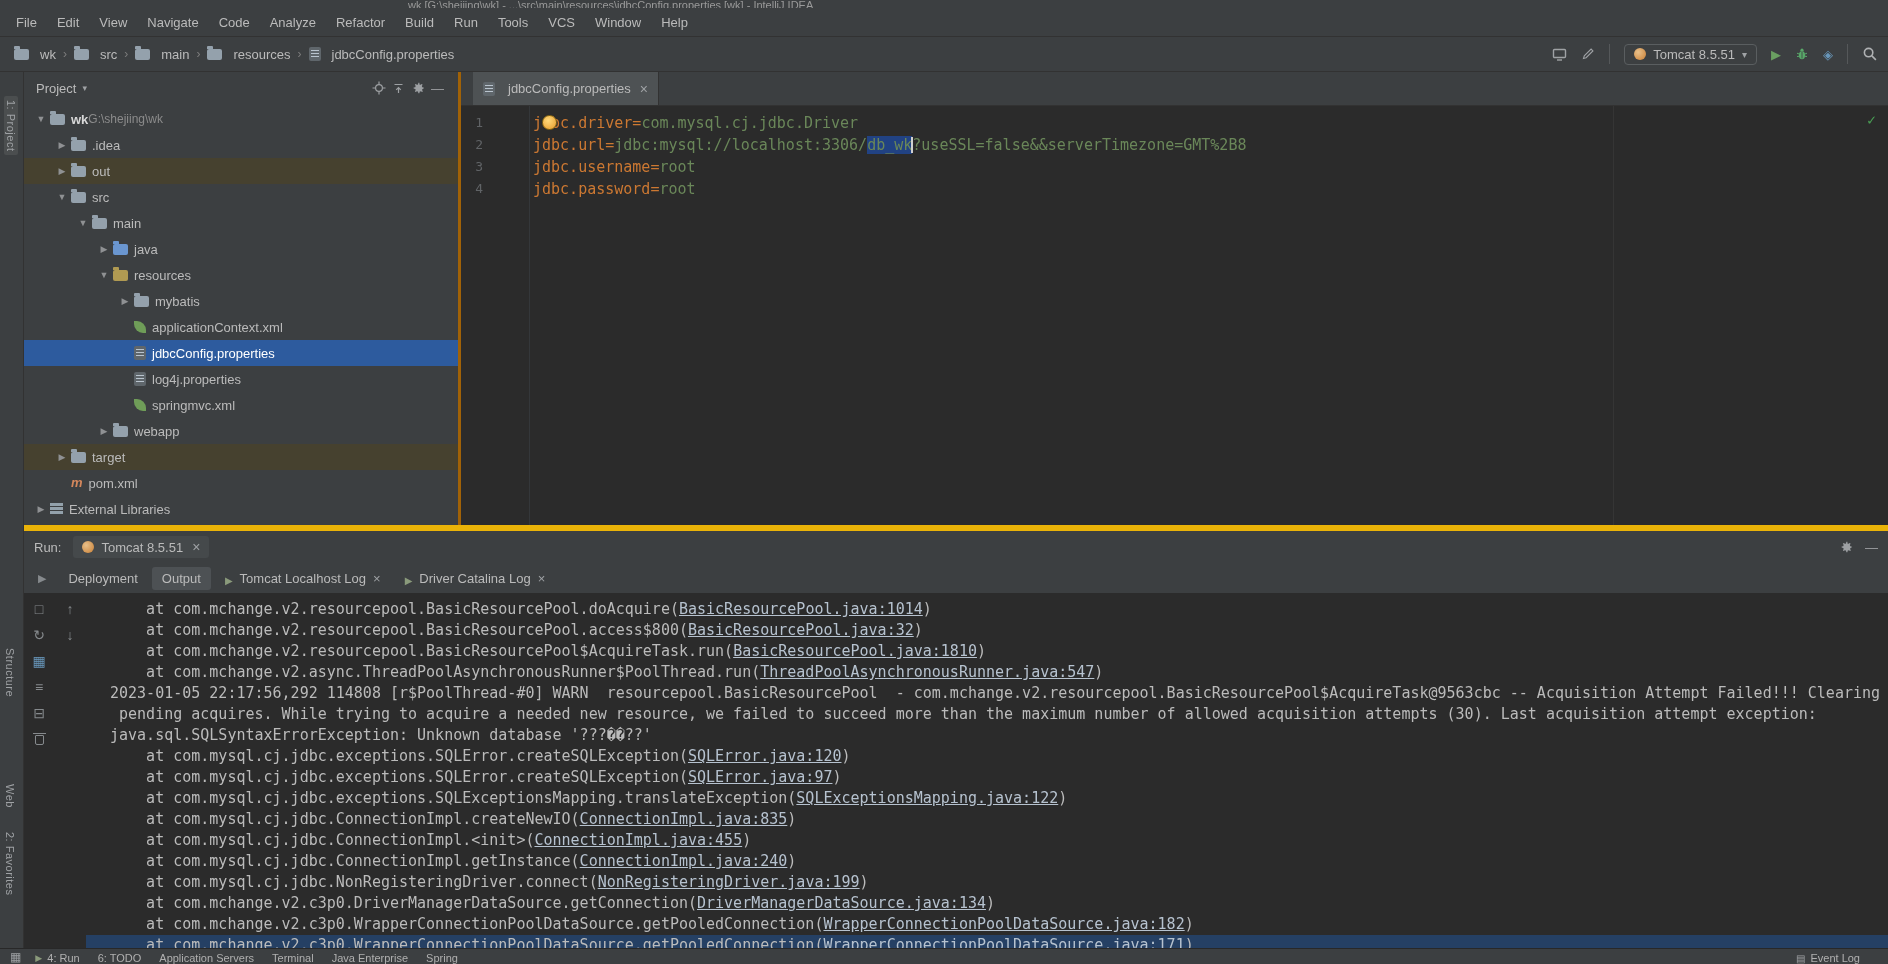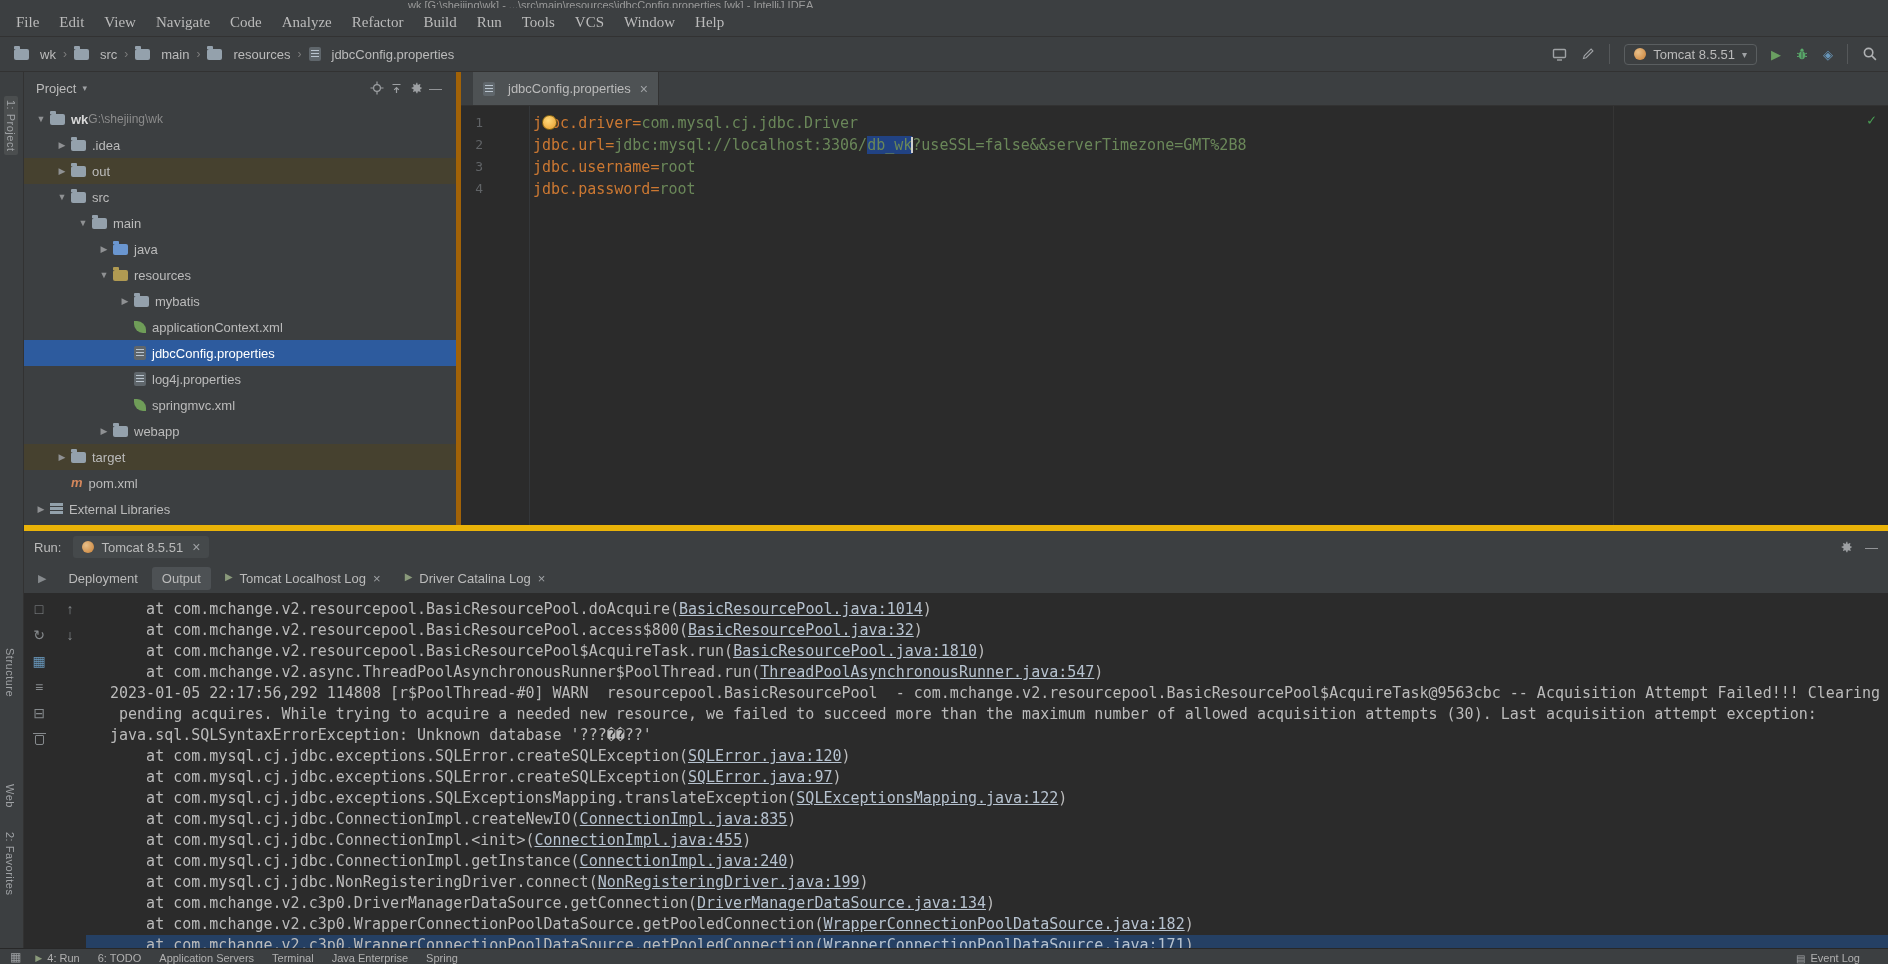--- a/index.html
+++ b/index.html
@@ -7,21 +7,21 @@
     font-family:"Liberation Sans", sans-serif; cursor:default; }
   .ide { width:1888px; height:964px; display:flex; flex-direction:column; }
 
   
   .titlebar { height:8px; background:#3c3f41; position:relative; overflow:hidden; flex:none; }
   .titlebar span { position:absolute; left:408px; bottom:-3px; font-size:11px; color:#9a9a9a; white-space:nowrap; }
 
   
   .menubar { height:29px; background:#3c3f41; display:flex; align-items:center; padding-left:6px;
     border-bottom:1px solid #323232; flex:none; }
-  .menu-item { padding:0 10px; font-size:15px; color:#bbbbbb;font-family:Liberation Serif, serif; }
+  .menu-item { padding:0 10px; font-size:13px; color:#bbbbbb; }
 
   
   .toolbar-row { height:35px; background:#3c3f41; display:flex; align-items:center;
     justify-content:space-between; padding:0 10px; border-bottom:1px solid #323232; flex:none; }
   .breadcrumbs { display:flex; align-items:center; font-size:13px; color:#bbbbbb; }
   .crumb { display:flex; align-items:center; gap:5px; padding:2px 4px; }
   .crumb-sep { color:#7c7c7c; margin:0 3px; font-size:12px; }
   .right-toolbar { display:flex; align-items:center; gap:14px; }
   .tb-sep { width:1px; height:20px; background:#55585a; }
   .run-config-combo { display:flex; align-items:center; gap:7px; border:1px solid #5a5e60;
@@ -55,21 +55,21 @@
     color:#9fa2a5; letter-spacing:.5px; white-space:nowrap; }
   .stripe-label.active { background:rgba(255,255,255,.08); border-radius:2px; padding:4px 1px; }
   .lbl-project { top:24px; }
   .lbl-structure { top:576px; }
   .lbl-web { top:712px; }
   .lbl-favorites { top:760px; }
 
   .main-row { margin-left:24px; height:453px; display:flex; }
 
   
-  .project-panel { width:437px; background:#3c3f41; border-right:5px solid #a16207;
+  .project-panel { width:437px; background:#3c3f41; border-right:3px solid #a16207;
     display:flex; flex-direction:column; flex:none; }
   .panel-header { height:32px; display:flex; align-items:center; padding:0 14px 0 12px;
     color:#bbbbbb; font-size:13px; gap:6px; flex:none; }
   .panel-header .spacer { flex:1; }
   .panel-header .hdr-ic { color:#9da0a3; display:flex; align-items:center; }
   .caret-down { color:#9fa2a5; font-size:9px; }
   .tree { flex:1; overflow:hidden; font-size:13px; color:#bbbbbb; padding-top:2px; }
   .tree-row { height:26px; display:flex; align-items:center; white-space:nowrap; }
   .tree-row.selected { background:#2d5b9e; color:#ffffff; }
   .tree-row.excluded { background:#46412f; }
@@ -105,21 +105,21 @@
   .run-panel { margin-left:24px; height:423px; background:#3c3f41; border-top:6px solid #eab308;
     display:flex; flex-direction:column; flex:none; }
   .run-header { height:32px; display:flex; align-items:center; padding:0 10px; gap:12px; flex:none; }
   .run-label { color:#bbbbbb; font-size:13px; }
   .run-config-tab { display:flex; align-items:center; gap:7px; padding:3px 9px; background:#45494b;
     border-radius:3px; color:#bbbbbb; font-size:13px; }
   .run-header .spacer { flex:1; }
   .hdr-right-ic { color:#9da0a3; display:flex; align-items:center; font-size:13px; }
   .run-tabs { height:30px; display:flex; align-items:center; padding-left:6px; gap:4px; flex:none; }
   .tabs-lead-icon { color:#868a8d; font-size:11px; margin:0 8px 0 8px; }
-  .run-tab { display:flex; align-items:flex-start; gap:7px; padding:4px 10px; color:#bbbbbb;
+  .run-tab { display:flex; align-items:flex-end; gap:7px; padding:4px 10px; color:#bbbbbb;
     font-size:13px; border-radius:3px; }
   .run-tab.selected { background:#4d5154; }
   .run-tab .runicon { color:#8a9a7b; font-size:10px; }
   .run-tab .close { color:#9fa2a5; font-size:13px; }
 
   .console { flex:1; background:#2b2b2b; display:flex; overflow:hidden; min-height:0; }
   .console-toolbar { padding-top:8px; display:flex; flex-direction:column; align-items:center;
     gap:10px; flex:none; }
   .ct-a { width:30px; }
   .ct-b { width:32px; }

